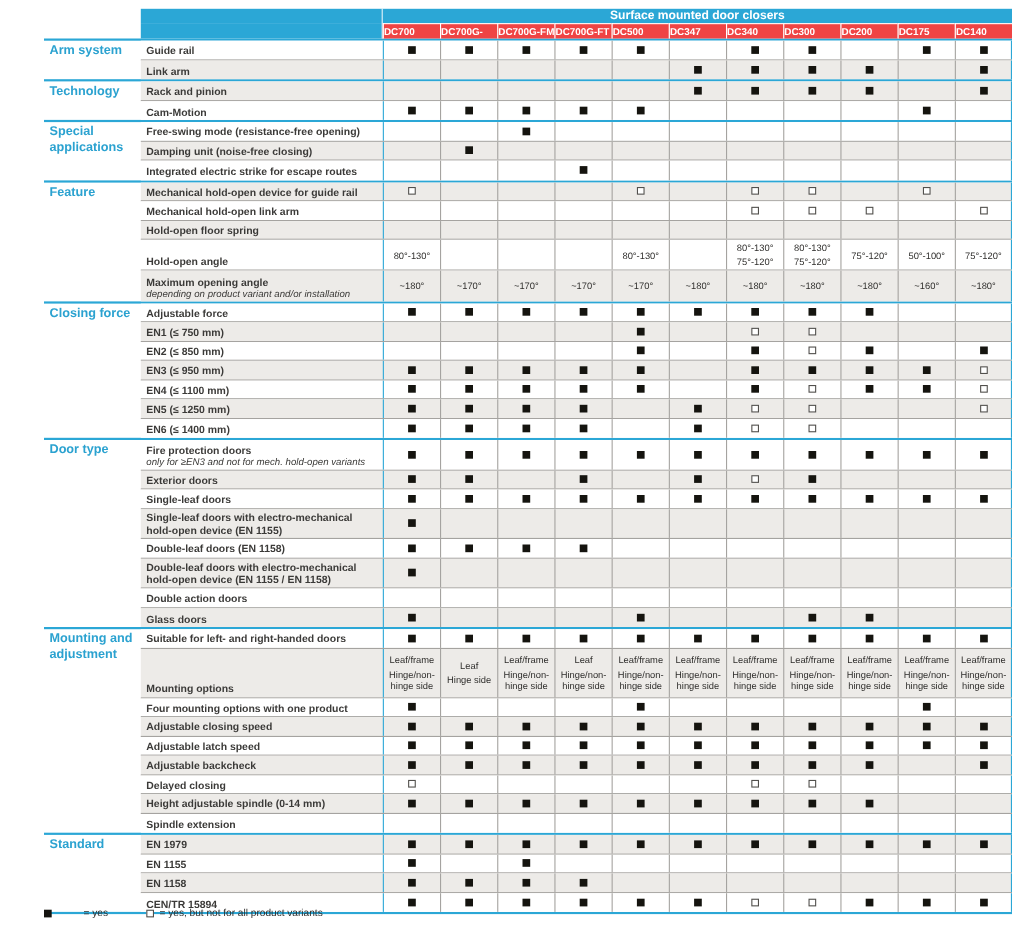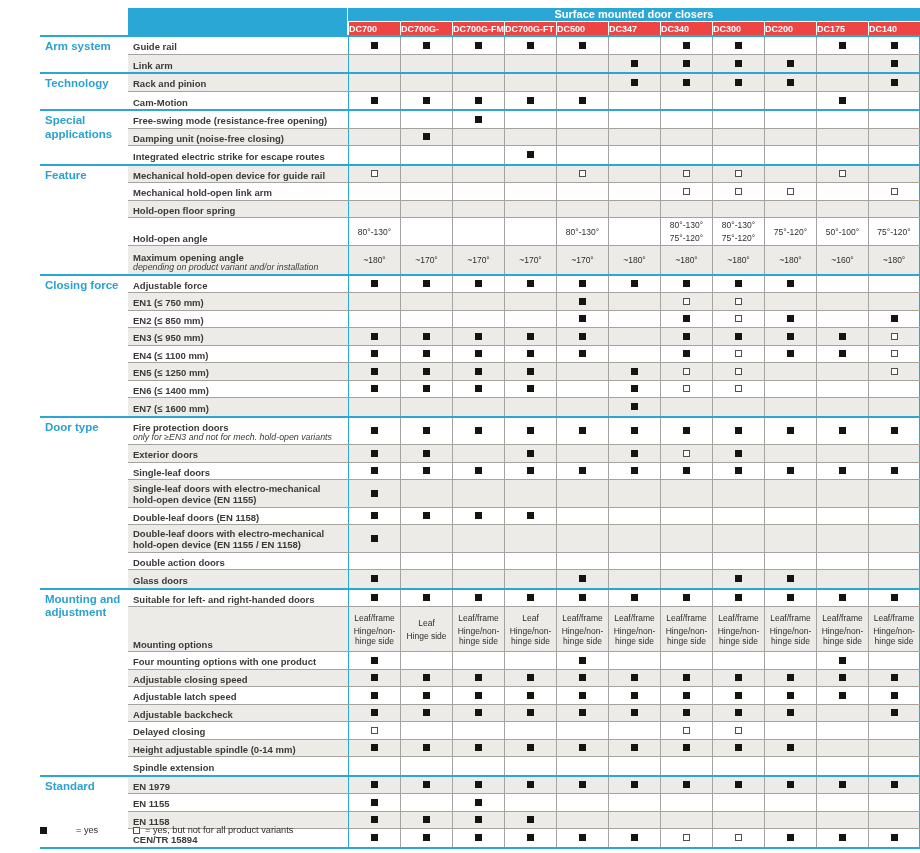--- a/index.html
+++ b/index.html
@@ -604,38 +604,20 @@
               <div class="cell">
                 <span class="sqo"></span>
               </div>
               <div class="cell">
                 <span class="sqo"></span>
               </div>
               <div class="cell"></div>
               <div class="cell"></div>
               <div class="cell"></div>
             </div>
-            <div class="row stripe">
-              <div class="label">
-                <span class="lab-main">EN7 (≤ 1600 mm)</span>
-              </div>
-              <div class="cell"></div>
-              <div class="cell"></div>
-              <div class="cell"></div>
-              <div class="cell"></div>
-              <div class="cell"></div>
-              <div class="cell">
-                <span class="sq"></span>
-              </div>
-              <div class="cell"></div>
-              <div class="cell"></div>
-              <div class="cell"></div>
-              <div class="cell"></div>
-              <div class="cell"></div>
-            </div>
           </div>
         </div>
         <div class="section">
           <div class="cat">Door type</div>
           <div class="rows">
             <div class="row tall">
               <div class="label">
                 <span class="lab-main">Fire protection doors</span>
                 <span class="lab-note">only for ≥EN3 and not for mech. hold-open variants</span>
               </div>

